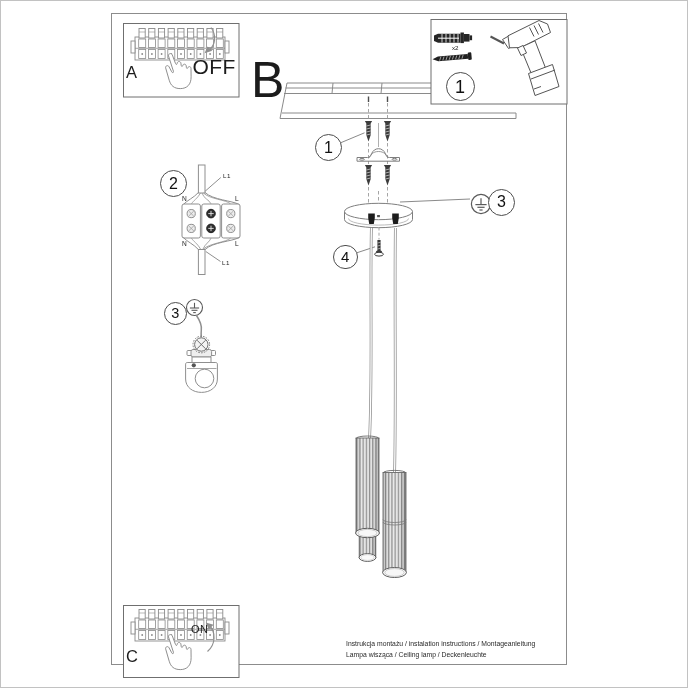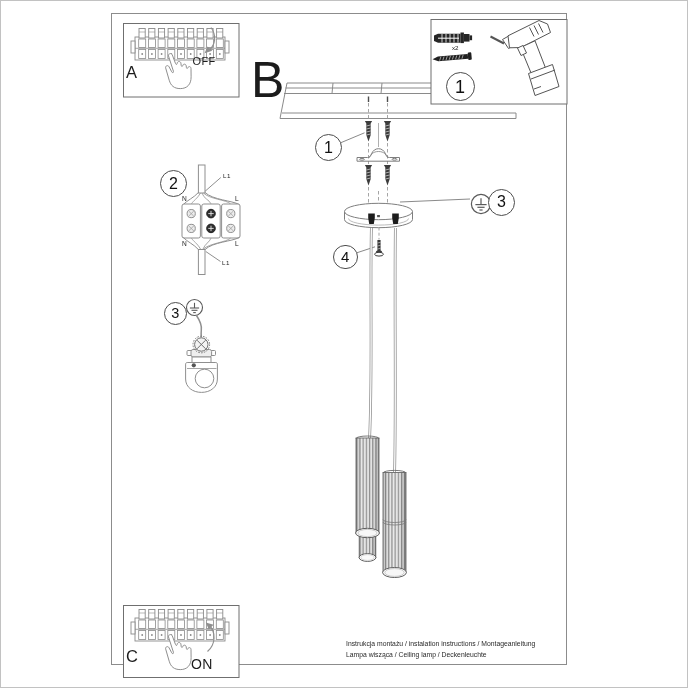--- a/index.html
+++ b/index.html
@@ -320,24 +320,24 @@
     <g>
       <path d="M206.5,650.5 C214.5,643.5 215.5,631.5 208,624" fill="none" stroke="#8f8f8f" stroke-width="1.1"></path>
       <polygon points="204.8,621.4 212.6,623.8 207.8,628.4" fill="#8f8f8f"></polygon>
     </g>
   </g>
 </svg>
 
 <div class="biglabel" style="left:250px;top:54px;font-size:50px;">B</div>
 
 <div class="biglabel" style="left:125px;top:63px;font-size:16.5px;">A</div>
-<div class="biglabel" style="left:191.5px;top:54.5px;font-size:11px;letter-spacing:0.4px;">OFF</div>
+<div class="biglabel" style="left:191.5px;top:54.5px;font-size:21px;letter-spacing:0.4px;">OFF</div>
 
 <div class="biglabel" style="left:125px;top:647px;font-size:16.5px;">C</div>
-<div class="biglabel" style="left:190px;top:656px;font-size:14px;letter-spacing:0.4px;">ON</div>
+<div class="biglabel" style="left:190px;top:623px;font-size:11px;letter-spacing:0.4px;">ON</div>
 
 <div class="tiny" style="left:451px;top:43px;transform:scale(0.62);">x2</div>
 
 <div class="callout" style="left:444.5px;top:71px;width:29px;height:29px;font-size:18px;">1</div>
 <div class="callout" style="left:314px;top:133px;width:27px;height:27px;font-size:16px;">1</div>
 <div class="callout" style="left:159px;top:169px;width:27px;height:27px;font-size:16px;">2</div>
 <div class="callout" style="left:162.5px;top:300.5px;width:23.5px;height:23.5px;font-size:14.5px;">3</div>
 <div class="callout" style="left:487px;top:187.5px;width:27px;height:27px;font-size:16px;">3</div>
 <div class="callout" style="left:332px;top:243.5px;width:24.5px;height:24.5px;font-size:15px;">4</div>
 

